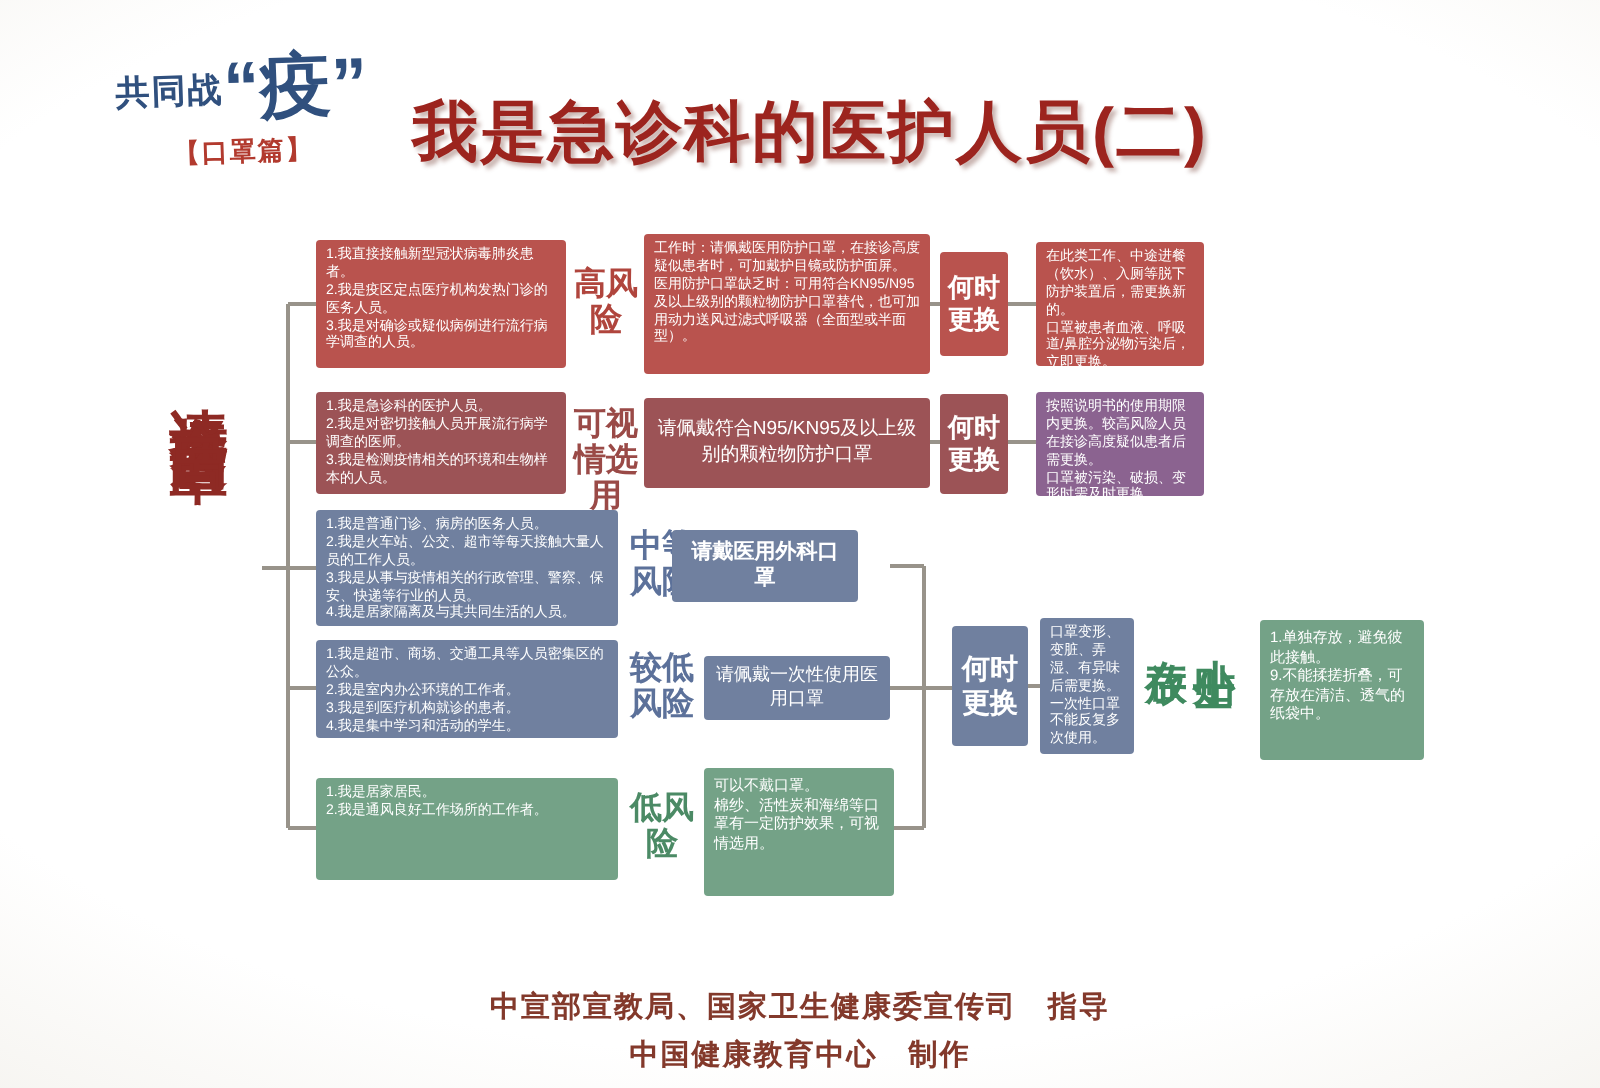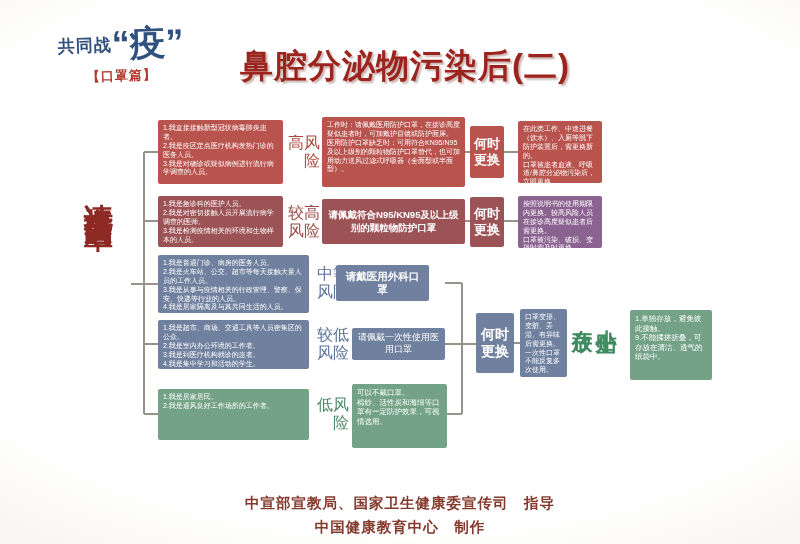--- a/index.html
+++ b/index.html
@@ -17,29 +17,29 @@
   .title{position:absolute;left:200px;top:44px;width:410px;text-align:center;font-size:33px;
     color:#9c241e;font-weight:bold;letter-spacing:1px;text-shadow:2px 2px 2px rgba(100,40,30,.35)}
 
   .left-title{position:absolute;left:82px;top:180px;writing-mode:vertical-rl;text-orientation:upright;
     font-size:29px;font-weight:bold;color:#8e2a24;letter-spacing:3px;line-height:1.1}
 
   .box{position:absolute;color:#fff;border-radius:2px;padding:4px 5px;font-size:7px;line-height:1.27;text-align:left}
   .pre{white-space:pre-line}
   .center{display:flex;align-items:center;justify-content:center;text-align:center}
   .fs8{font-size:9px;font-weight:normal;line-height:1.3}
-  .fs9{font-size:9.5px;font-weight:bold;line-height:1.35}
+  .fs9{font-size:9.5px;font-weight:normal;line-height:1.35}
   .fs10{font-size:10.5px;font-weight:bold}
   .c-red{background:#b9534e}
   .c-maroon{background:#9c5356}
   .c-purple{background:#8b6390}
   .c-blue{background:#70809f}
   .c-green{background:#74a287}
 
-  .riskLabel{position:absolute;font-weight:normal;font-size:16px;line-height:1.12;text-align:right;word-break:break-all}
+  .riskLabel{position:absolute;font-weight:bold;font-size:16px;line-height:1.12;text-align:center;word-break:break-all}
   .t-red{color:#b0453d}.t-maroon{color:#9a4a47}.t-blue{color:#5c719a}.t-green{color:#4b8a65}
 
   .whenBox{position:absolute;color:#fff;font-weight:bold;font-size:13px;line-height:1.2;display:flex;
     align-items:center;justify-content:center;text-align:center;border-radius:2px;padding:0;word-break:break-all}
   .whenBig{font-size:14px}
 
   .storage-label{position:absolute;display:flex;gap:3px;align-items:flex-start}
   .storage-label .v{writing-mode:vertical-rl;text-orientation:upright;font-size:21px;font-weight:bold;
     color:#3f8a5f;line-height:1.0;letter-spacing:2px}
 
@@ -60,38 +60,38 @@
              M462 283V414 M462 344H476 M514 343H520" fill="none" stroke="#98938a" stroke-width="2"></path>
   </svg>
 
   <div class="logo">
     <div>
       <span class="logo-prefix">共同战</span><span class="logo-yi">“疫”</span>
     </div>
     <div class="logo-sub">【口罩篇】</div>
   </div>
 
-  <h1 class="title">鼻腔分泌物污染后(二)</h1>
+  <h1 class="title">我是急诊科的医护人员(二)</h1>
 
   <div class="left-title">请选择合适的口罩</div>
 
   <div class="box pre c-red" style="left:158px;top:120px;width:125px;height:64px">1.我直接接触新型冠状病毒肺炎患者。
 2.我是疫区定点医疗机构发热门诊的医务人员。
 3.我是对确诊或疑似病例进行流行病学调查的人员。</div>
   <div class="riskLabel t-red" style="left:286px;top:134px;width:34px">高风险</div>
   <div class="box pre c-red" style="left:322px;top:117px;width:143px;height:70px">工作时：请佩戴医用防护口罩，在接诊高度疑似患者时，可加戴护目镜或防护面屏。
 医用防护口罩缺乏时：可用符合KN95/N95及以上级别的颗粒物防护口罩替代，也可加用动力送风过滤式呼吸器（全面型或半面型）。</div>
   <div class="whenBox c-red" style="left:470px;top:126px;width:34px;height:52px">何时更换</div>
   <div class="box pre c-red" style="left:518px;top:121px;width:84px;height:62px">在此类工作、中途进餐（饮水）、入厕等脱下防护装置后，需更换新的。
 口罩被患者血液、呼吸道/鼻腔分泌物污染后，立即更换。</div>
 
   <div class="box pre c-maroon" style="left:158px;top:196px;width:125px;height:51px">1.我是急诊科的医护人员。
 2.我是对密切接触人员开展流行病学调查的医师。
 3.我是检测疫情相关的环境和生物样本的人员。</div>
-  <div class="riskLabel t-maroon" style="left:286px;top:204px;width:34px">较高风险</div>
+  <div class="riskLabel t-maroon" style="left:286px;top:204px;width:34px">可视情选用</div>
   <div class="box center fs9 c-maroon" style="left:322px;top:199px;width:143px;height:45px">请佩戴符合N95/KN95及以上级别的颗粒物防护口罩</div>
   <div class="whenBox c-maroon" style="left:470px;top:197px;width:34px;height:50px">何时更换</div>
   <div class="box pre c-purple" style="left:518px;top:196px;width:84px;height:52px">按照说明书的使用期限内更换。较高风险人员在接诊高度疑似患者后需更换。
 口罩被污染、破损、变形时需及时更换。</div>
 
   <div class="box pre c-blue" style="left:158px;top:255px;width:151px;height:58px">1.我是普通门诊、病房的医务人员。
 2.我是火车站、公交、超市等每天接触大量人员的工作人员。
 3.我是从事与疫情相关的行政管理、警察、保安、快递等行业的人员。
 4.我是居家隔离及与其共同生活的人员。</div>
   <div class="riskLabel t-blue" style="left:313px;top:265px;width:36px">中等风险</div>

